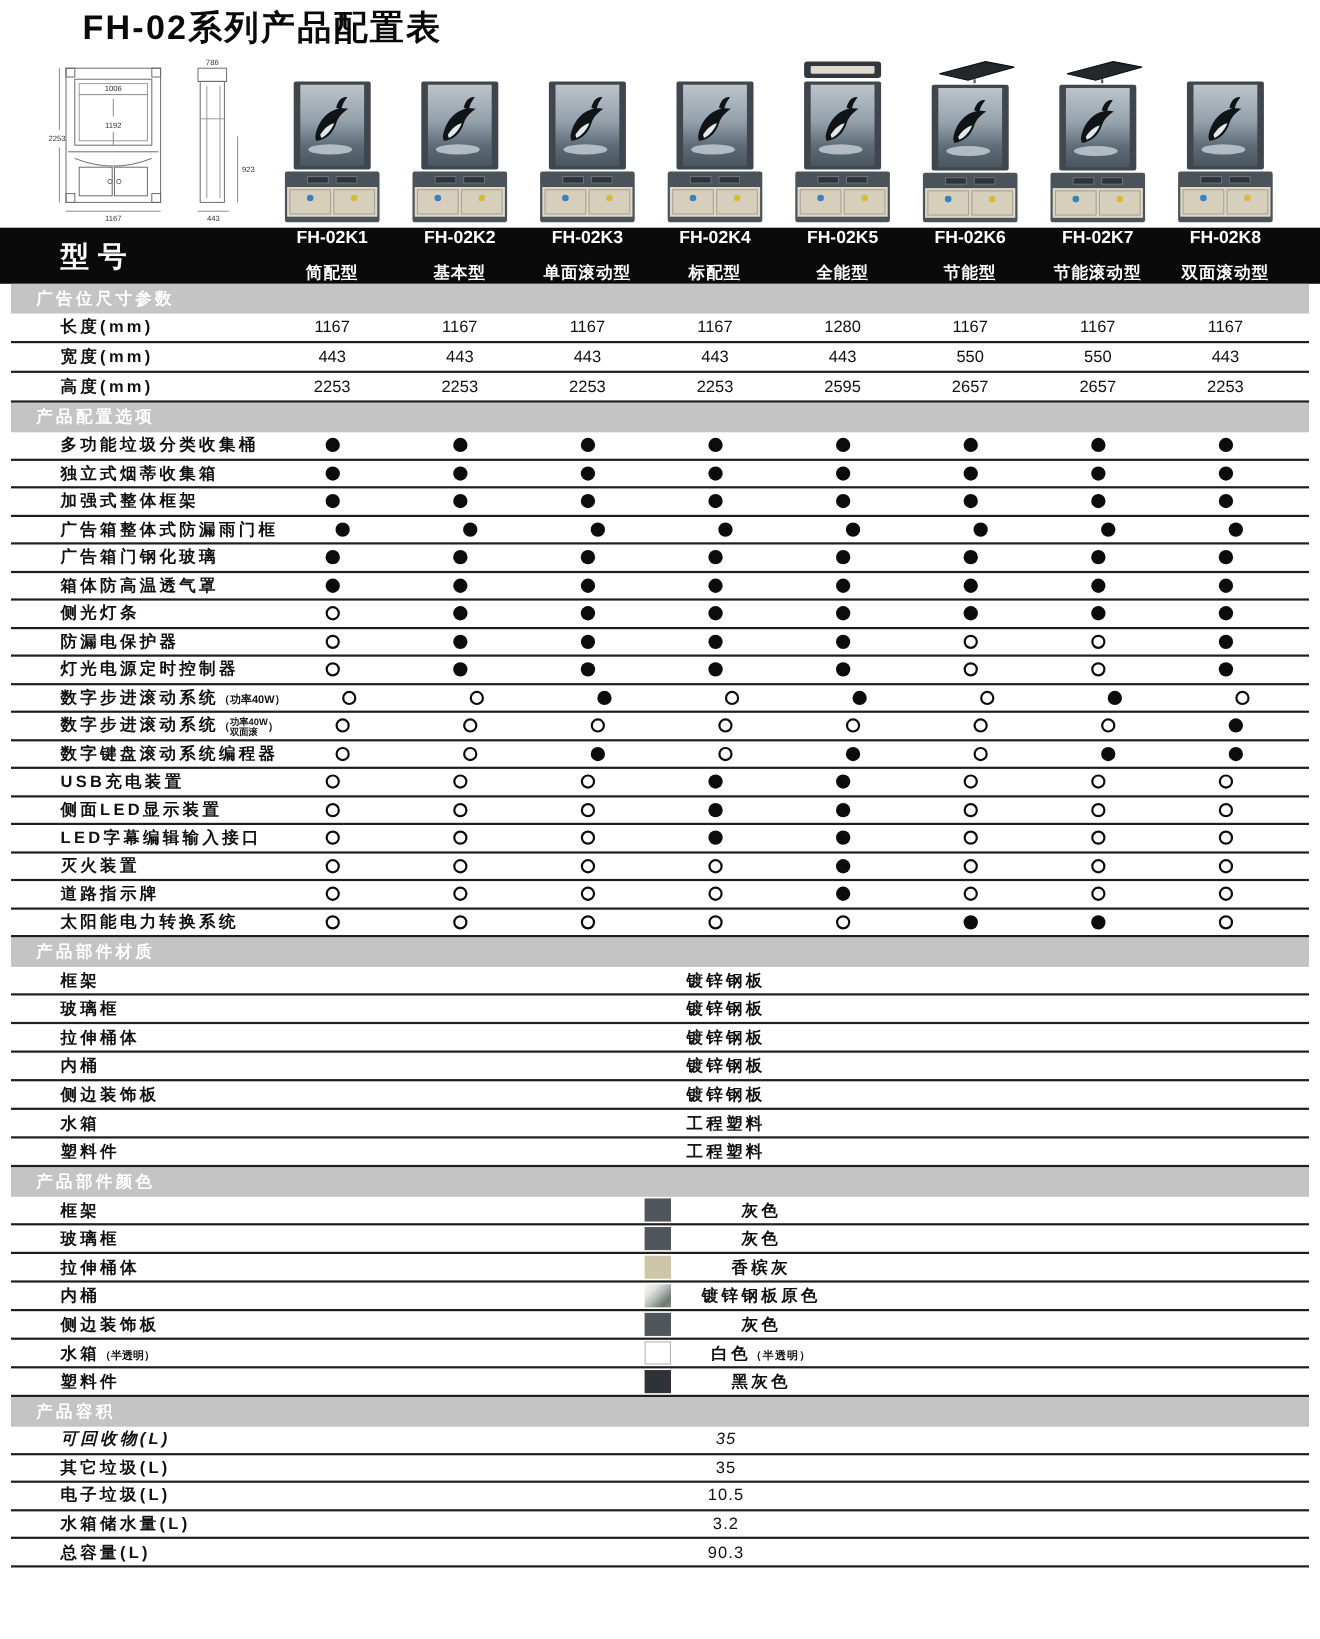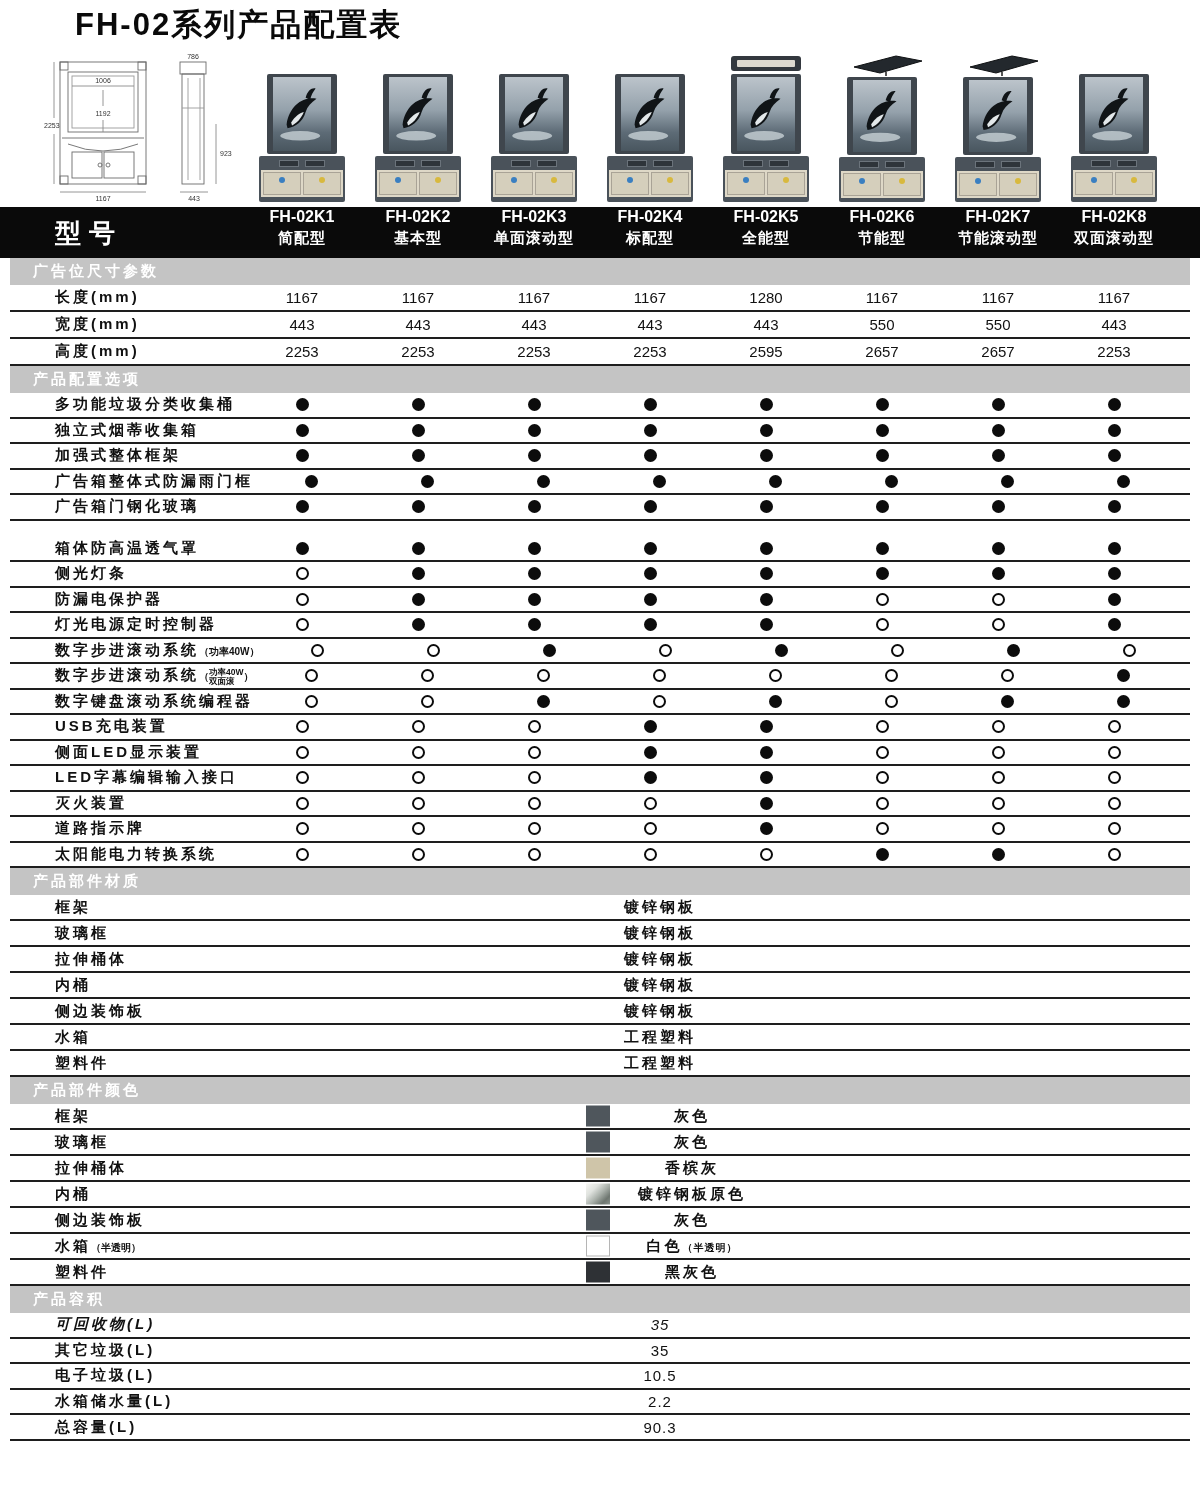--- a/index.html
+++ b/index.html
@@ -24,21 +24,21 @@
   .vent{width:20px;height:7px;background:#2e343a;border:1px solid #6b737b;box-sizing:border-box;}
   .p-doors{height:27px;background:#ded8c7;margin-top:1px;display:flex;gap:2px;padding:2px;box-sizing:border-box;}
   .door{flex:1;background:#d5cfbc;border:1px solid #a9a396;box-sizing:border-box;position:relative;}
   .door .knob{position:absolute;top:4px;left:50%;transform:translateX(-50%);width:6px;height:6px;border-radius:50%;}
   .knob-blue{background:#3a7fc1;}
   .knob-yellow{background:#d8b93e;}
 
   .model-header{position:absolute;left:0;top:207px;width:1200px;height:51px;background:#0a0a0a;color:#fff;}
   .model-label{position:absolute;left:55px;top:50%;transform:translateY(-50%);font-size:26px;font-weight:bold;letter-spacing:8px;}
   .model-cols{position:absolute;left:244px;top:0;width:928px;height:51px;display:flex;}
-  .model-col{flex:1;display:flex;flex-direction:column;justify-content:flex-start;align-items:center;line-height:1.3;}
+  .model-col{flex:1;display:flex;flex-direction:column;justify-content:space-between;align-items:center;line-height:1.3;}
   .m-code{font-size:16px;font-weight:bold;}
   .m-name{font-size:15px;font-weight:bold;letter-spacing:1px;}
 
   .spec-table{position:absolute;left:10px;top:258px;width:1180px;}
   .sec-band{height:27px;background:#c4c4c4;color:#fff;display:flex;align-items:center;box-sizing:border-box;}
   .sec-label{padding-left:23px;font-size:15px;font-weight:bold;letter-spacing:3px;}
   .row{display:flex;align-items:center;border-bottom:2px solid #1e1e1e;box-sizing:border-box;position:relative;}
   .row-label{flex:0 0 234px;padding-left:45px;font-size:15px;font-weight:bold;letter-spacing:3px;white-space:nowrap;box-sizing:border-box;}
   .row-note{font-size:10px;font-weight:bold;letter-spacing:0;}
   .row-note .stack{display:inline-block;vertical-align:middle;font-size:8.5px;line-height:1.05;text-align:left;}
@@ -549,21 +549,21 @@
             <span class="dot filled"></span>
           </span>
           <span class="cell">
             <span class="dot filled"></span>
           </span>
           <span class="cell">
             <span class="dot filled"></span>
           </span>
         </div>
       </div>
-      <div class="row" style="height: 25.5px; margin-top: 16px;">
+      <div class="row" style="height: 25.5px;">
         <span class="row-label">箱体防高温透气罩</span>
         <div class="cells">
           <span class="cell">
             <span class="dot filled"></span>
           </span>
           <span class="cell">
             <span class="dot filled"></span>
           </span>
           <span class="cell">
             <span class="dot filled"></span>
@@ -1012,21 +1012,21 @@
       <div class="row" style="height: 25.6px;">
         <span class="row-label">其它垃圾(L)</span>
         <span class="single-value num">35</span>
       </div>
       <div class="row" style="height: 25.6px;">
         <span class="row-label">电子垃圾(L)</span>
         <span class="single-value num">10.5</span>
       </div>
       <div class="row" style="height: 25.6px;">
         <span class="row-label">水箱储水量(L)</span>
-        <span class="single-value num">2.2</span>
+        <span class="single-value num">3.2</span>
       </div>
       <div class="row" style="height: 25.6px;">
         <span class="row-label">总容量(L)</span>
         <span class="single-value num">90.3</span>
       </div>
     </div>
 
 
 </div>
 

